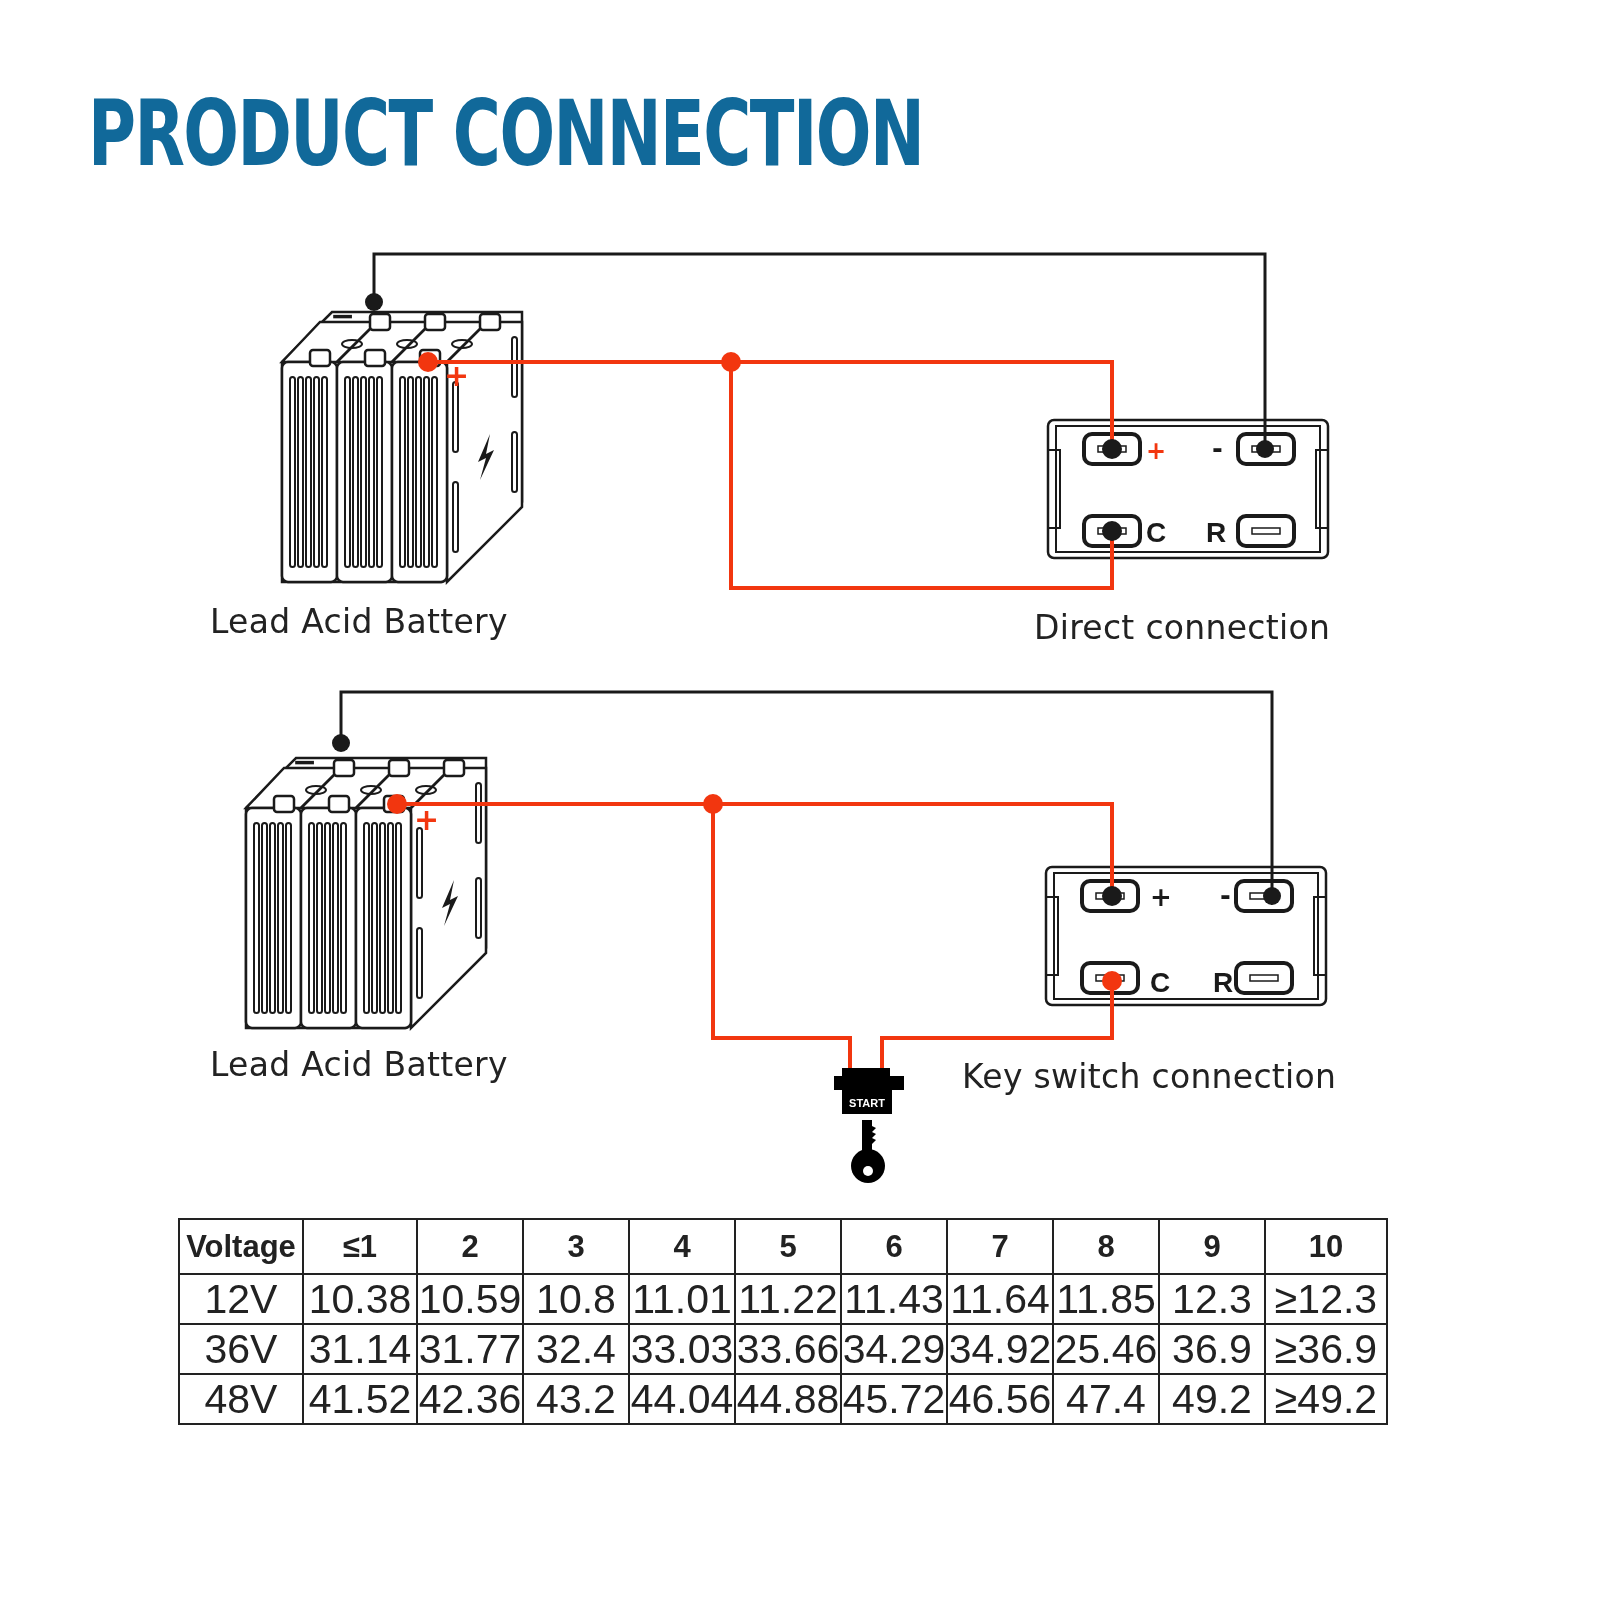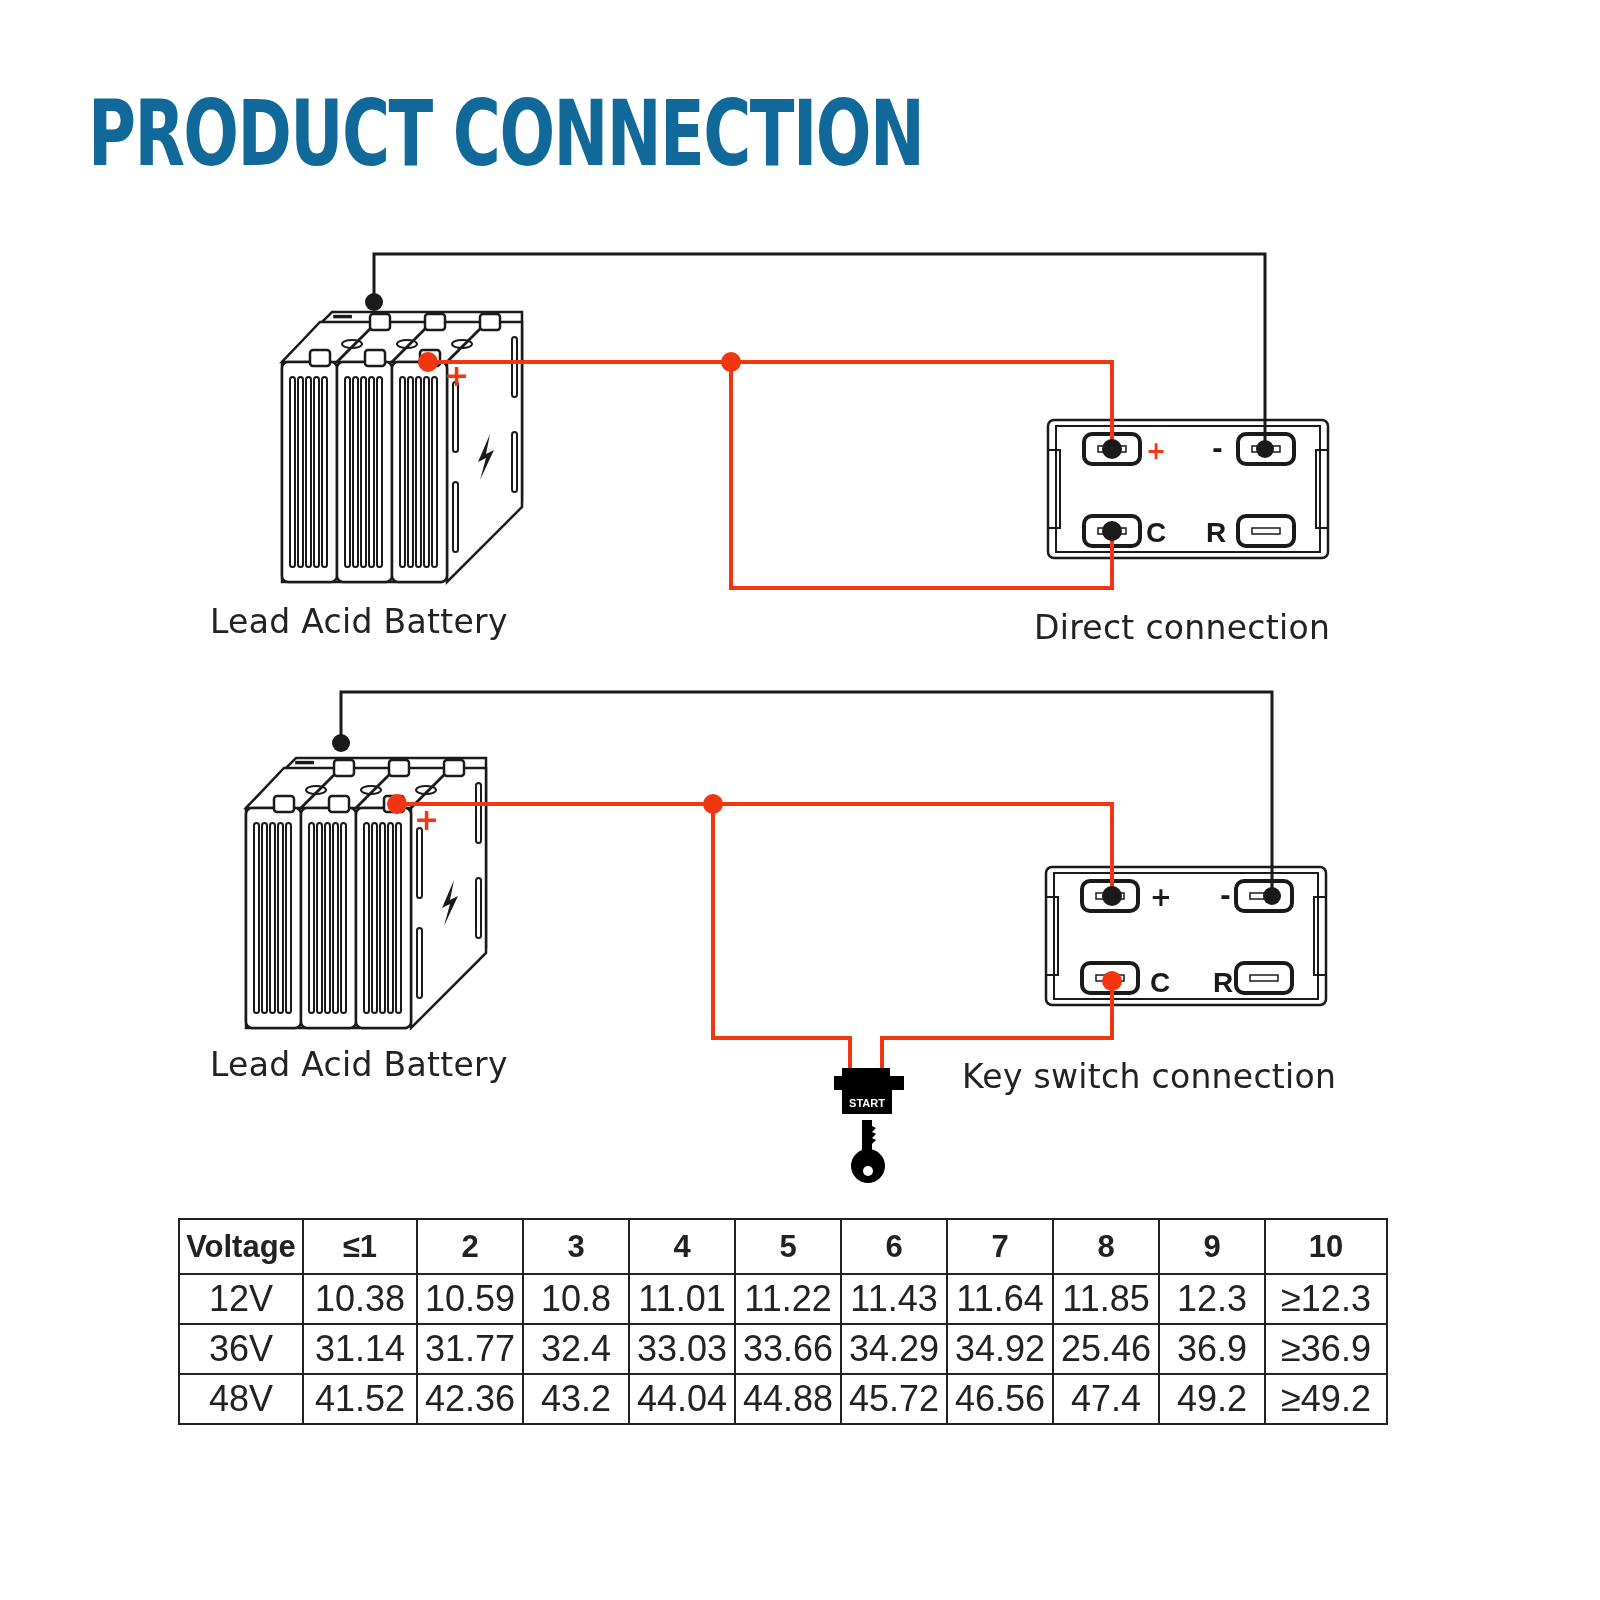--- a/index.html
+++ b/index.html
@@ -3,21 +3,21 @@
 <meta charset="utf-8">
 <style>
   html, body { margin:0; padding:0; background:#ffffff; }
   body { width:1600px; height:1600px; position:relative; overflow:hidden; font-family:"Liberation Sans", sans-serif; }
   .title { position:absolute; left:88px; top:88px; font-family:"DejaVu Sans", sans-serif; font-weight:bold; font-size:84px; letter-spacing:-2px; color:#11699a; transform:scaleX(0.78) scaleY(1.08); transform-origin:left top; white-space:nowrap; line-height:1; }
   svg.diagram { position:absolute; left:0; top:0; }
   .label { position:absolute; font-family:"DejaVu Sans", sans-serif; font-weight:normal; font-size:33px; color:#222; white-space:nowrap; letter-spacing:0.3px; }
   table.volt { position:absolute; left:178px; top:1218px; border-collapse:collapse; font-family:"Liberation Sans", sans-serif; color:#222; }
   table.volt td, table.volt th { border:2px solid #222; text-align:center; padding:0; }
   table.volt th { font-weight:bold; font-size:31px; height:53px;text-align:center; }
-  table.volt td { font-size:36px; height:48px; }
+  table.volt td { font-size:41px; height:48px; }
 </style>
 </head>
 <body>
 
 <div class="title">PRODUCT CONNECTION</div>
 
 <svg class="diagram" width="1600" height="1600" viewBox="0 0 1600 1600">
   <defs>
     <g id="battery-pack">
 

